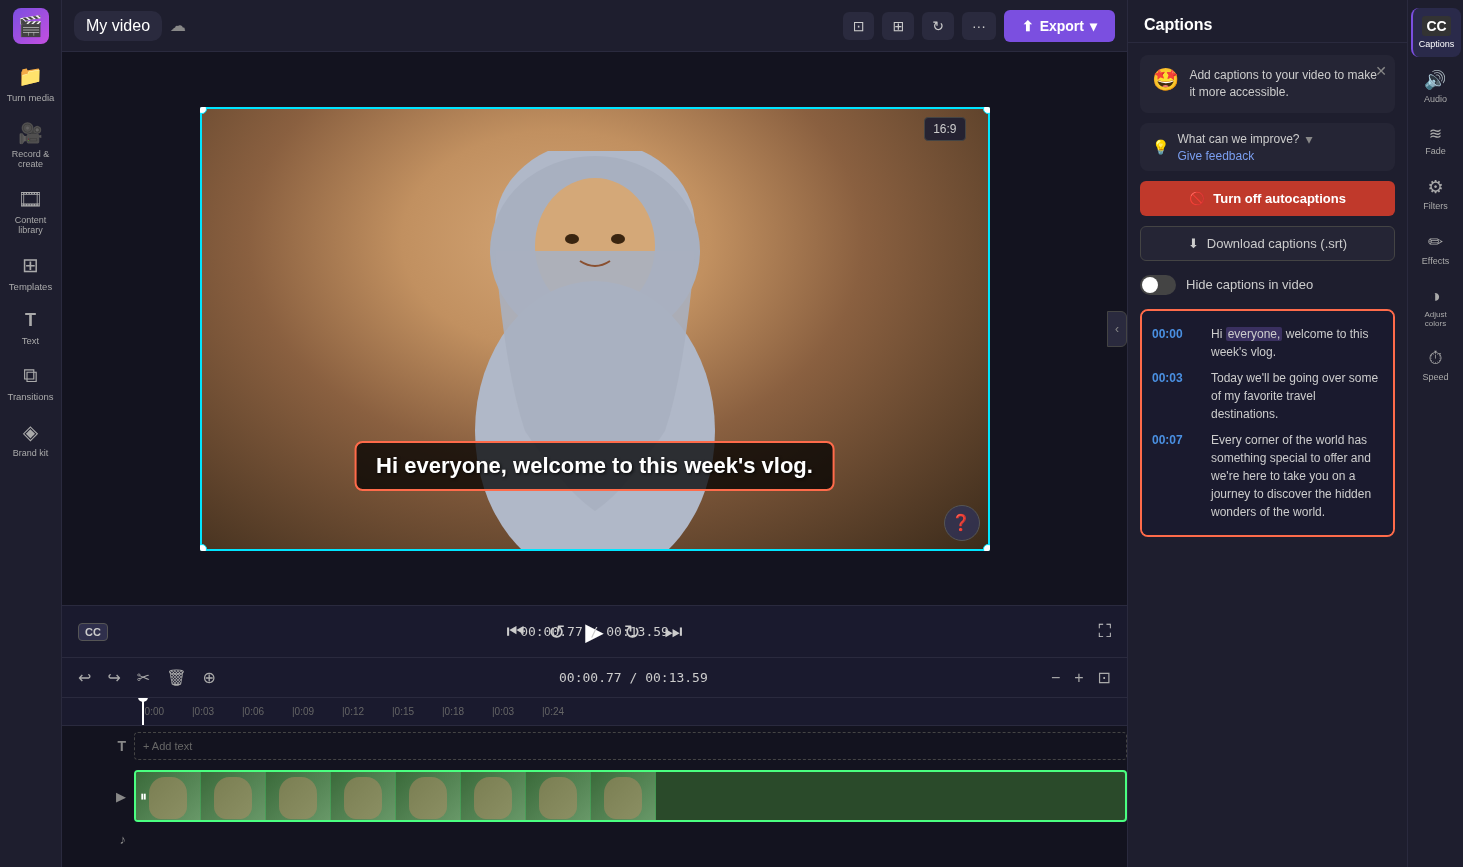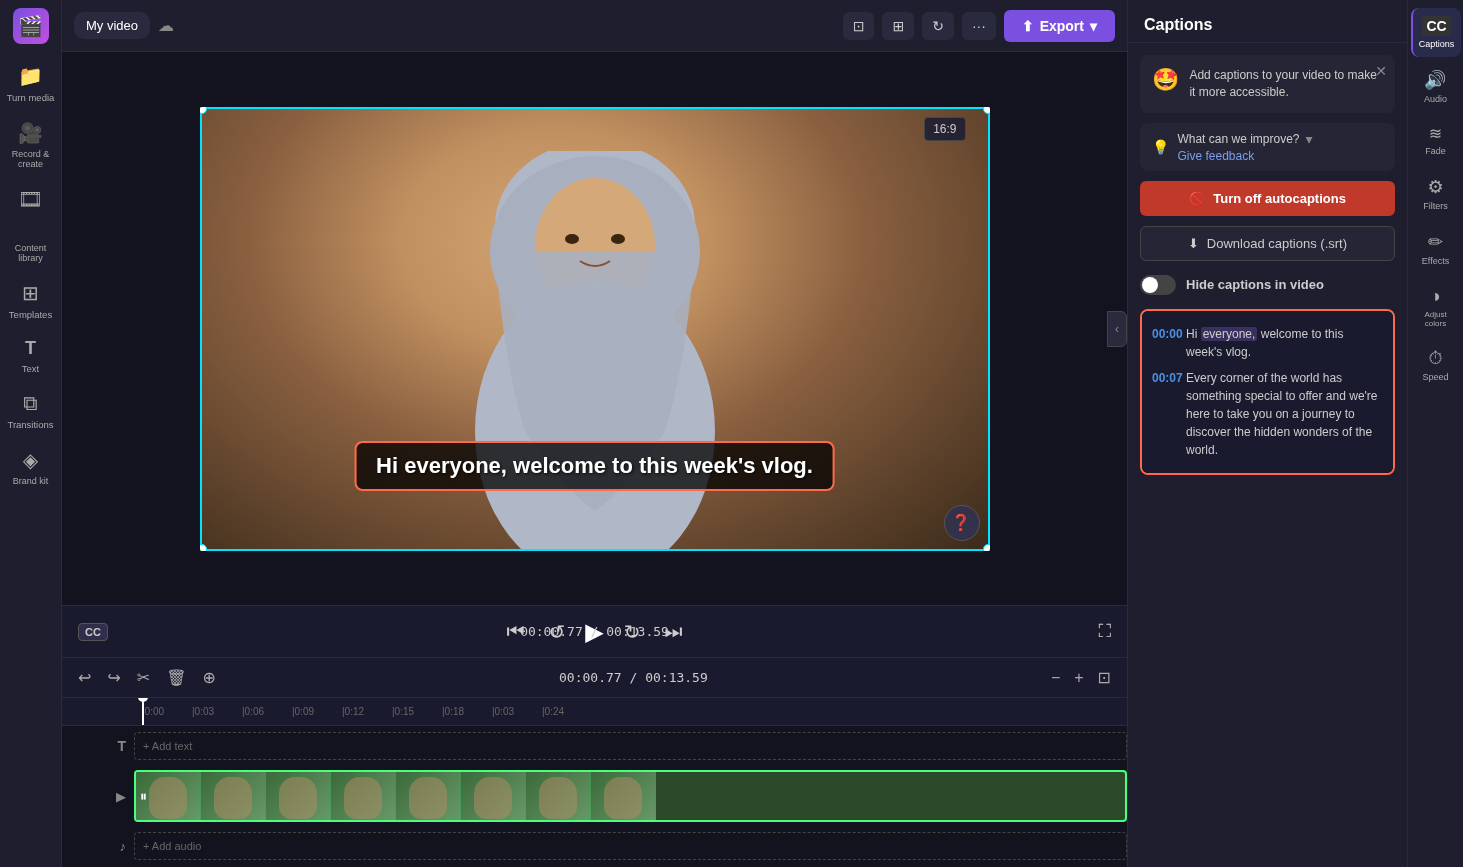--- a/index.html
+++ b/index.html
@@ -55,21 +55,21 @@
       align-items: center;
       padding: 0 12px;
       border-bottom: 1px solid #2a2a3e;
       gap: 8px;
     }
     .video-title-tab {
       display: flex; align-items: center; gap: 6px;
       background: #2a2a3e;
       border-radius: 10px;
       padding: 6px 12px;
-      font-size: 13px;
+      font-size: 16px;
       cursor: pointer;
     }
     .cloud-icon { font-size: 16px; color: #888; cursor: pointer; }
     .topbar-spacer { flex: 1; }
     .topbar-tools {
       display: flex; align-items: center; gap: 8px;
     }
     .tool-btn {
       background: #2a2a3e;
       border: none;
@@ -457,21 +457,20 @@
       gap: 8px;
       width: 100%;
       justify-content: center;
     }
 
     .hide-captions-row {
       display: flex;
       align-items: center;
       gap: 10px;
       padding: 4px 0;
-      font-weight: bold;
     }
     .toggle-switch {
       width: 36px; height: 20px;
       background: #444;
       border-radius: 10px;
       position: relative;
       cursor: pointer;
       flex-shrink: 0;
     }
     .toggle-knob {
@@ -497,21 +496,21 @@
       border-bottom: 1px solid #2a2a3e;
     }
     .transcript-body {
       background: #1a1a2e;
       padding: 10px;
       max-height: 320px;
       overflow-y: auto;
     }
     .transcript-entry {
       display: flex;
-      gap: 2px;
+      gap: 27px;
       padding: 4px 0;
       font-size: 12px;
       line-height: 1.5;
     }
     .ts-time {
       color: #4a90e2;
       font-weight: 600;
       flex-shrink: 0;
       min-width: 32px;
     }
@@ -574,21 +573,21 @@
   <div class="sidebar-item">
     <span class="si-icon">📁</span>
     <span>Turn media</span>
   </div>
   <div class="sidebar-item">
     <span class="si-icon">🎥</span>
     <span style="font-size:9px;">Record &amp;<br>create</span>
   </div>
   <div class="sidebar-item">
     <span class="si-icon">🎞</span>
-    <span style="font-size:9px;margin-top:28px;">Content<br>library</span>
+    <span style="font-size:9px;">Content<br>library</span>
   </div>
   <div class="sidebar-item">
     <span class="si-icon">⊞</span>
     <span>Templates</span>
   </div>
   <div class="sidebar-item">
     <span class="si-icon" style="font-size:18px;font-weight:bold;">T</span>
     <span>Text</span>
   </div>
   <div class="sidebar-item">
@@ -745,23 +744,20 @@
             <div class="vt"></div>
             <div class="vt"></div>
             <div class="vt"></div>
             <div class="vt"></div>
           </div>
         </div>
       </div>
 
       <div class="track-row">
         <div class="track-type-icon">♪</div>
-        <div class="track-content">
-          <span>+ Add audio</span>
-        </div>
       </div>
     </div>
   </div>
 
 </div>
 
 <div class="right-panel">
   <div class="captions-panel">
     <div class="captions-header">
       <span>Captions</span>
@@ -803,20 +799,24 @@
       </div>
 
       <div class="transcript-section">
         <div class="transcript-body">
 
           <div class="transcript-entry">
             <span class="ts-time">00:00</span>
             <span class="ts-text">Hi <span class="ts-highlight">everyone,</span> welcome to this week's vlog.</span>
           </div>
 
+          <div class="transcript-entry">
+            <span class="ts-time">00:03</span>
+            <span class="ts-text">Today we'll be going over some of my favorite travel destinations.</span>
+          </div>
 
           <div class="transcript-entry">
             <span class="ts-time">00:07</span>
             <span class="ts-text">Every corner of the world has something special to offer and we're here to take you on a journey to discover the hidden wonders of the world.</span>
           </div>
         </div>
       </div>
 
     </div>
   </div>

